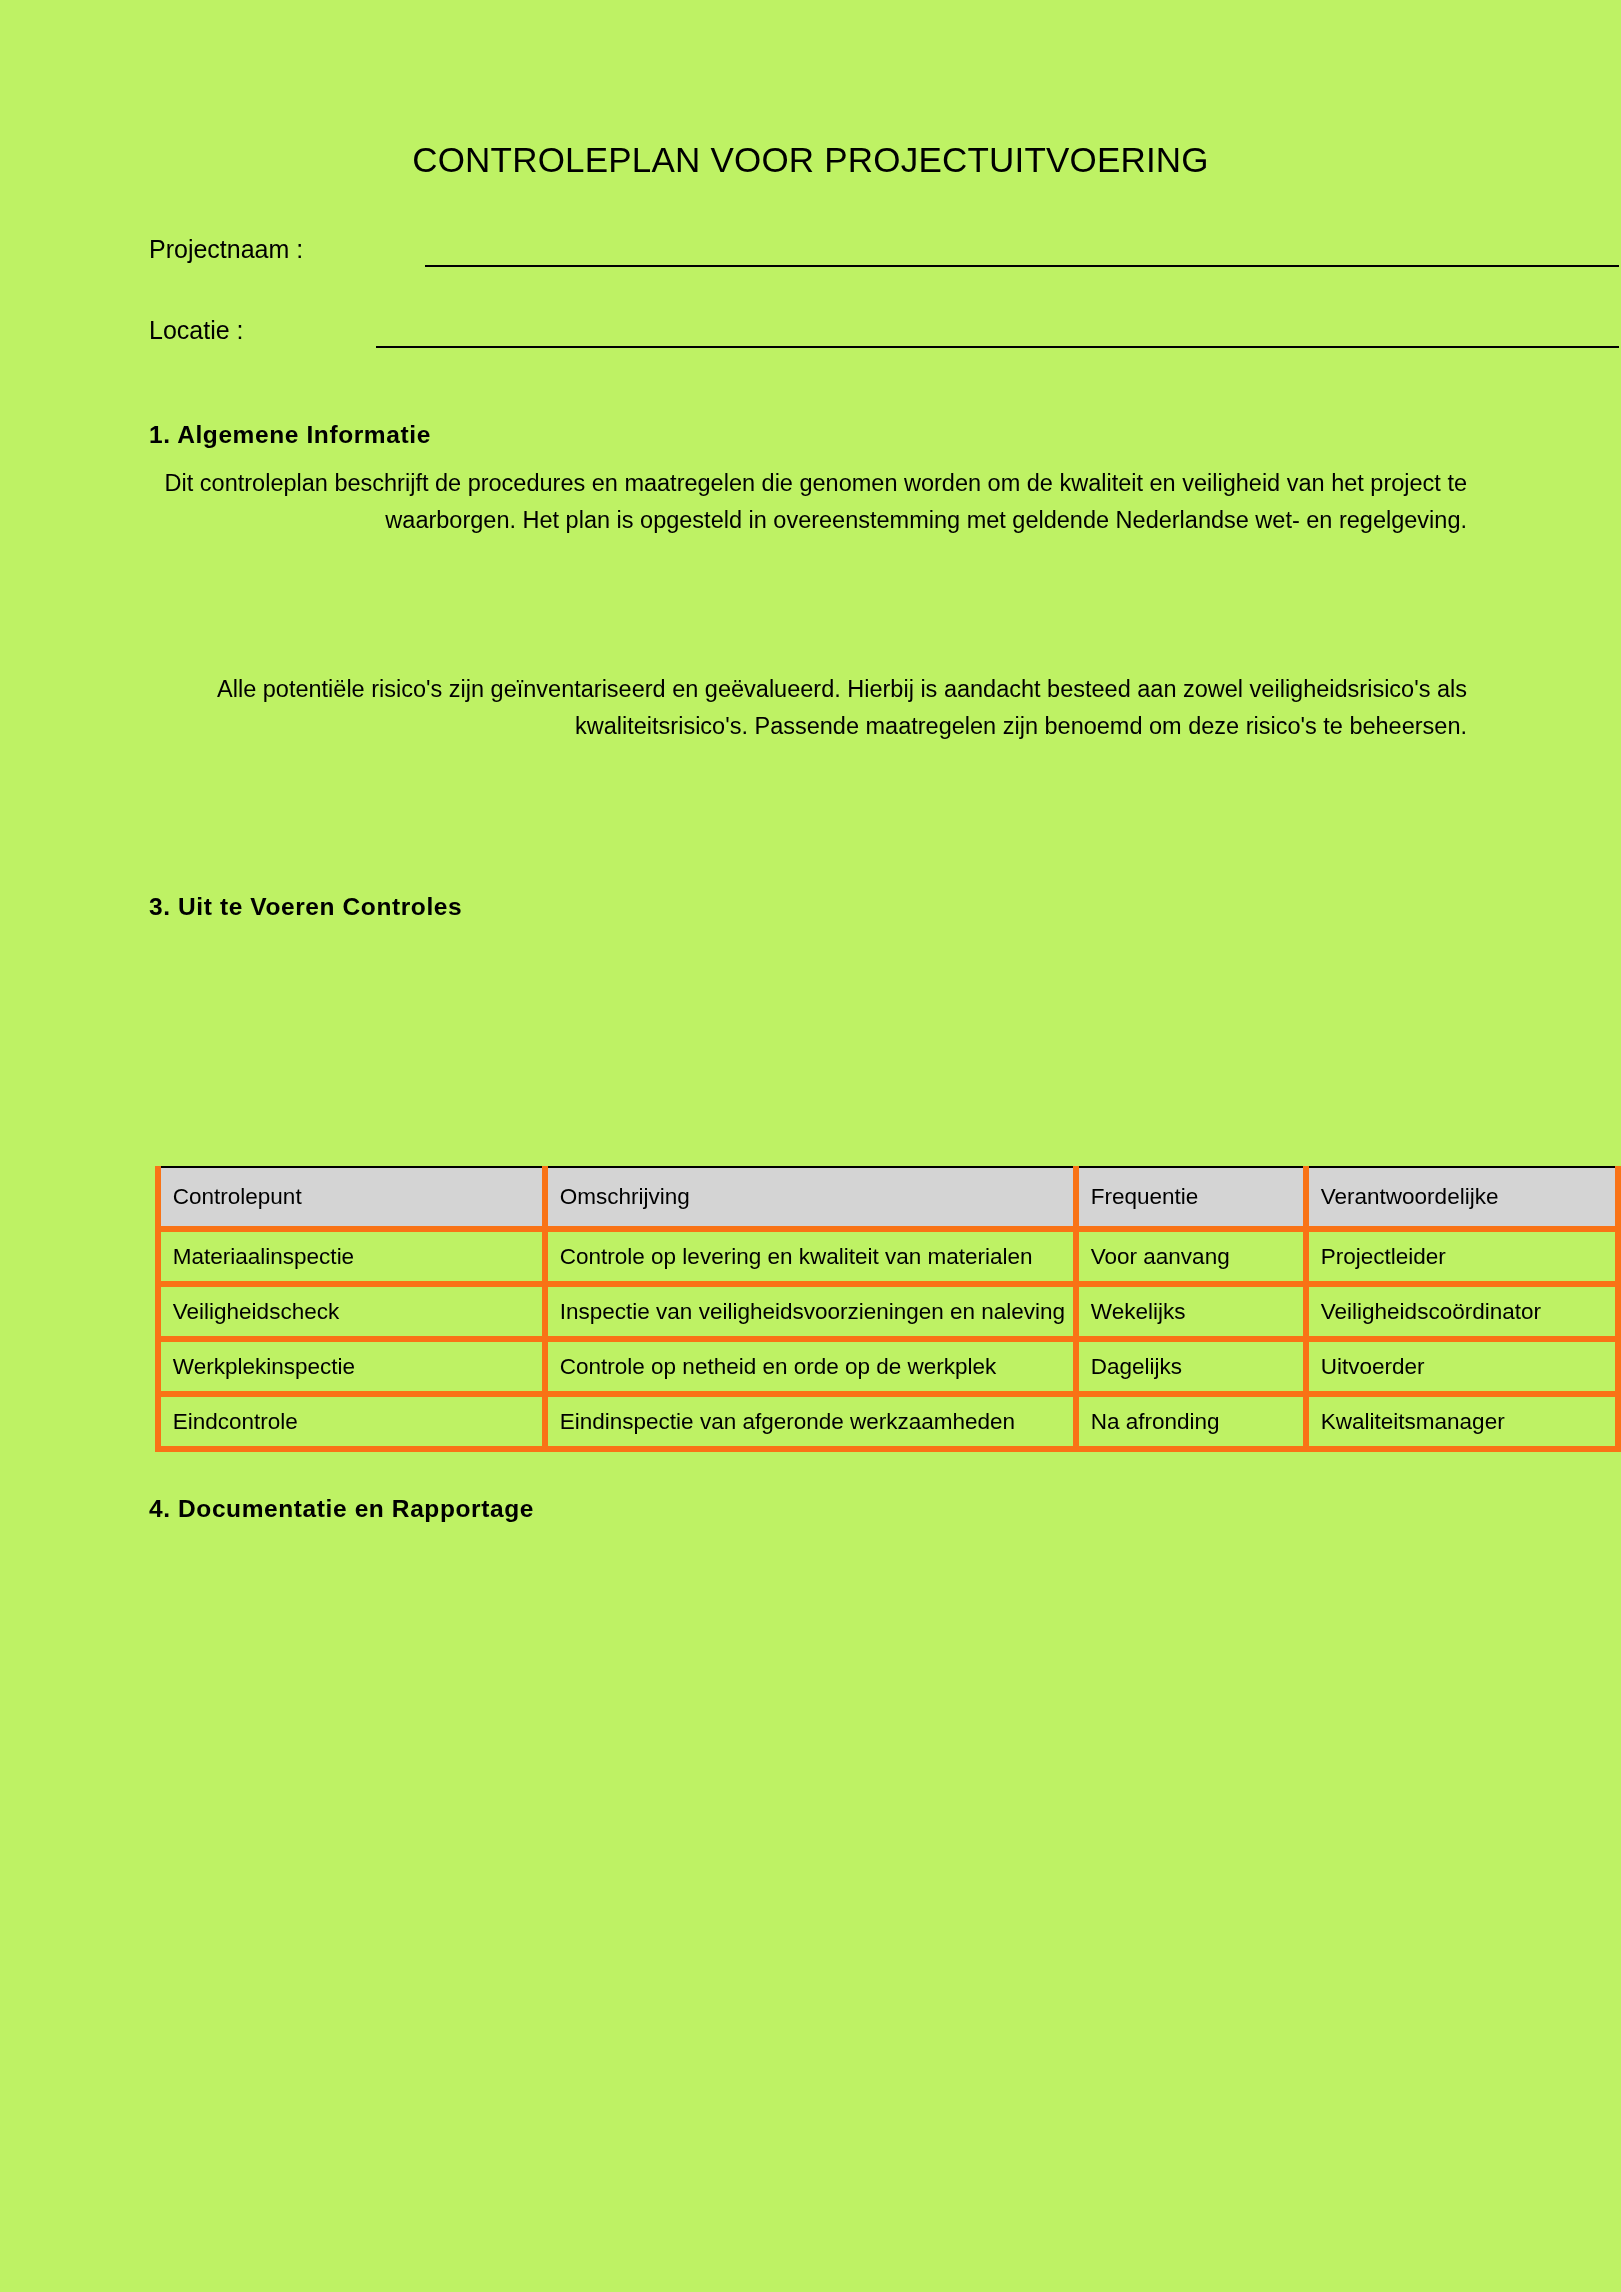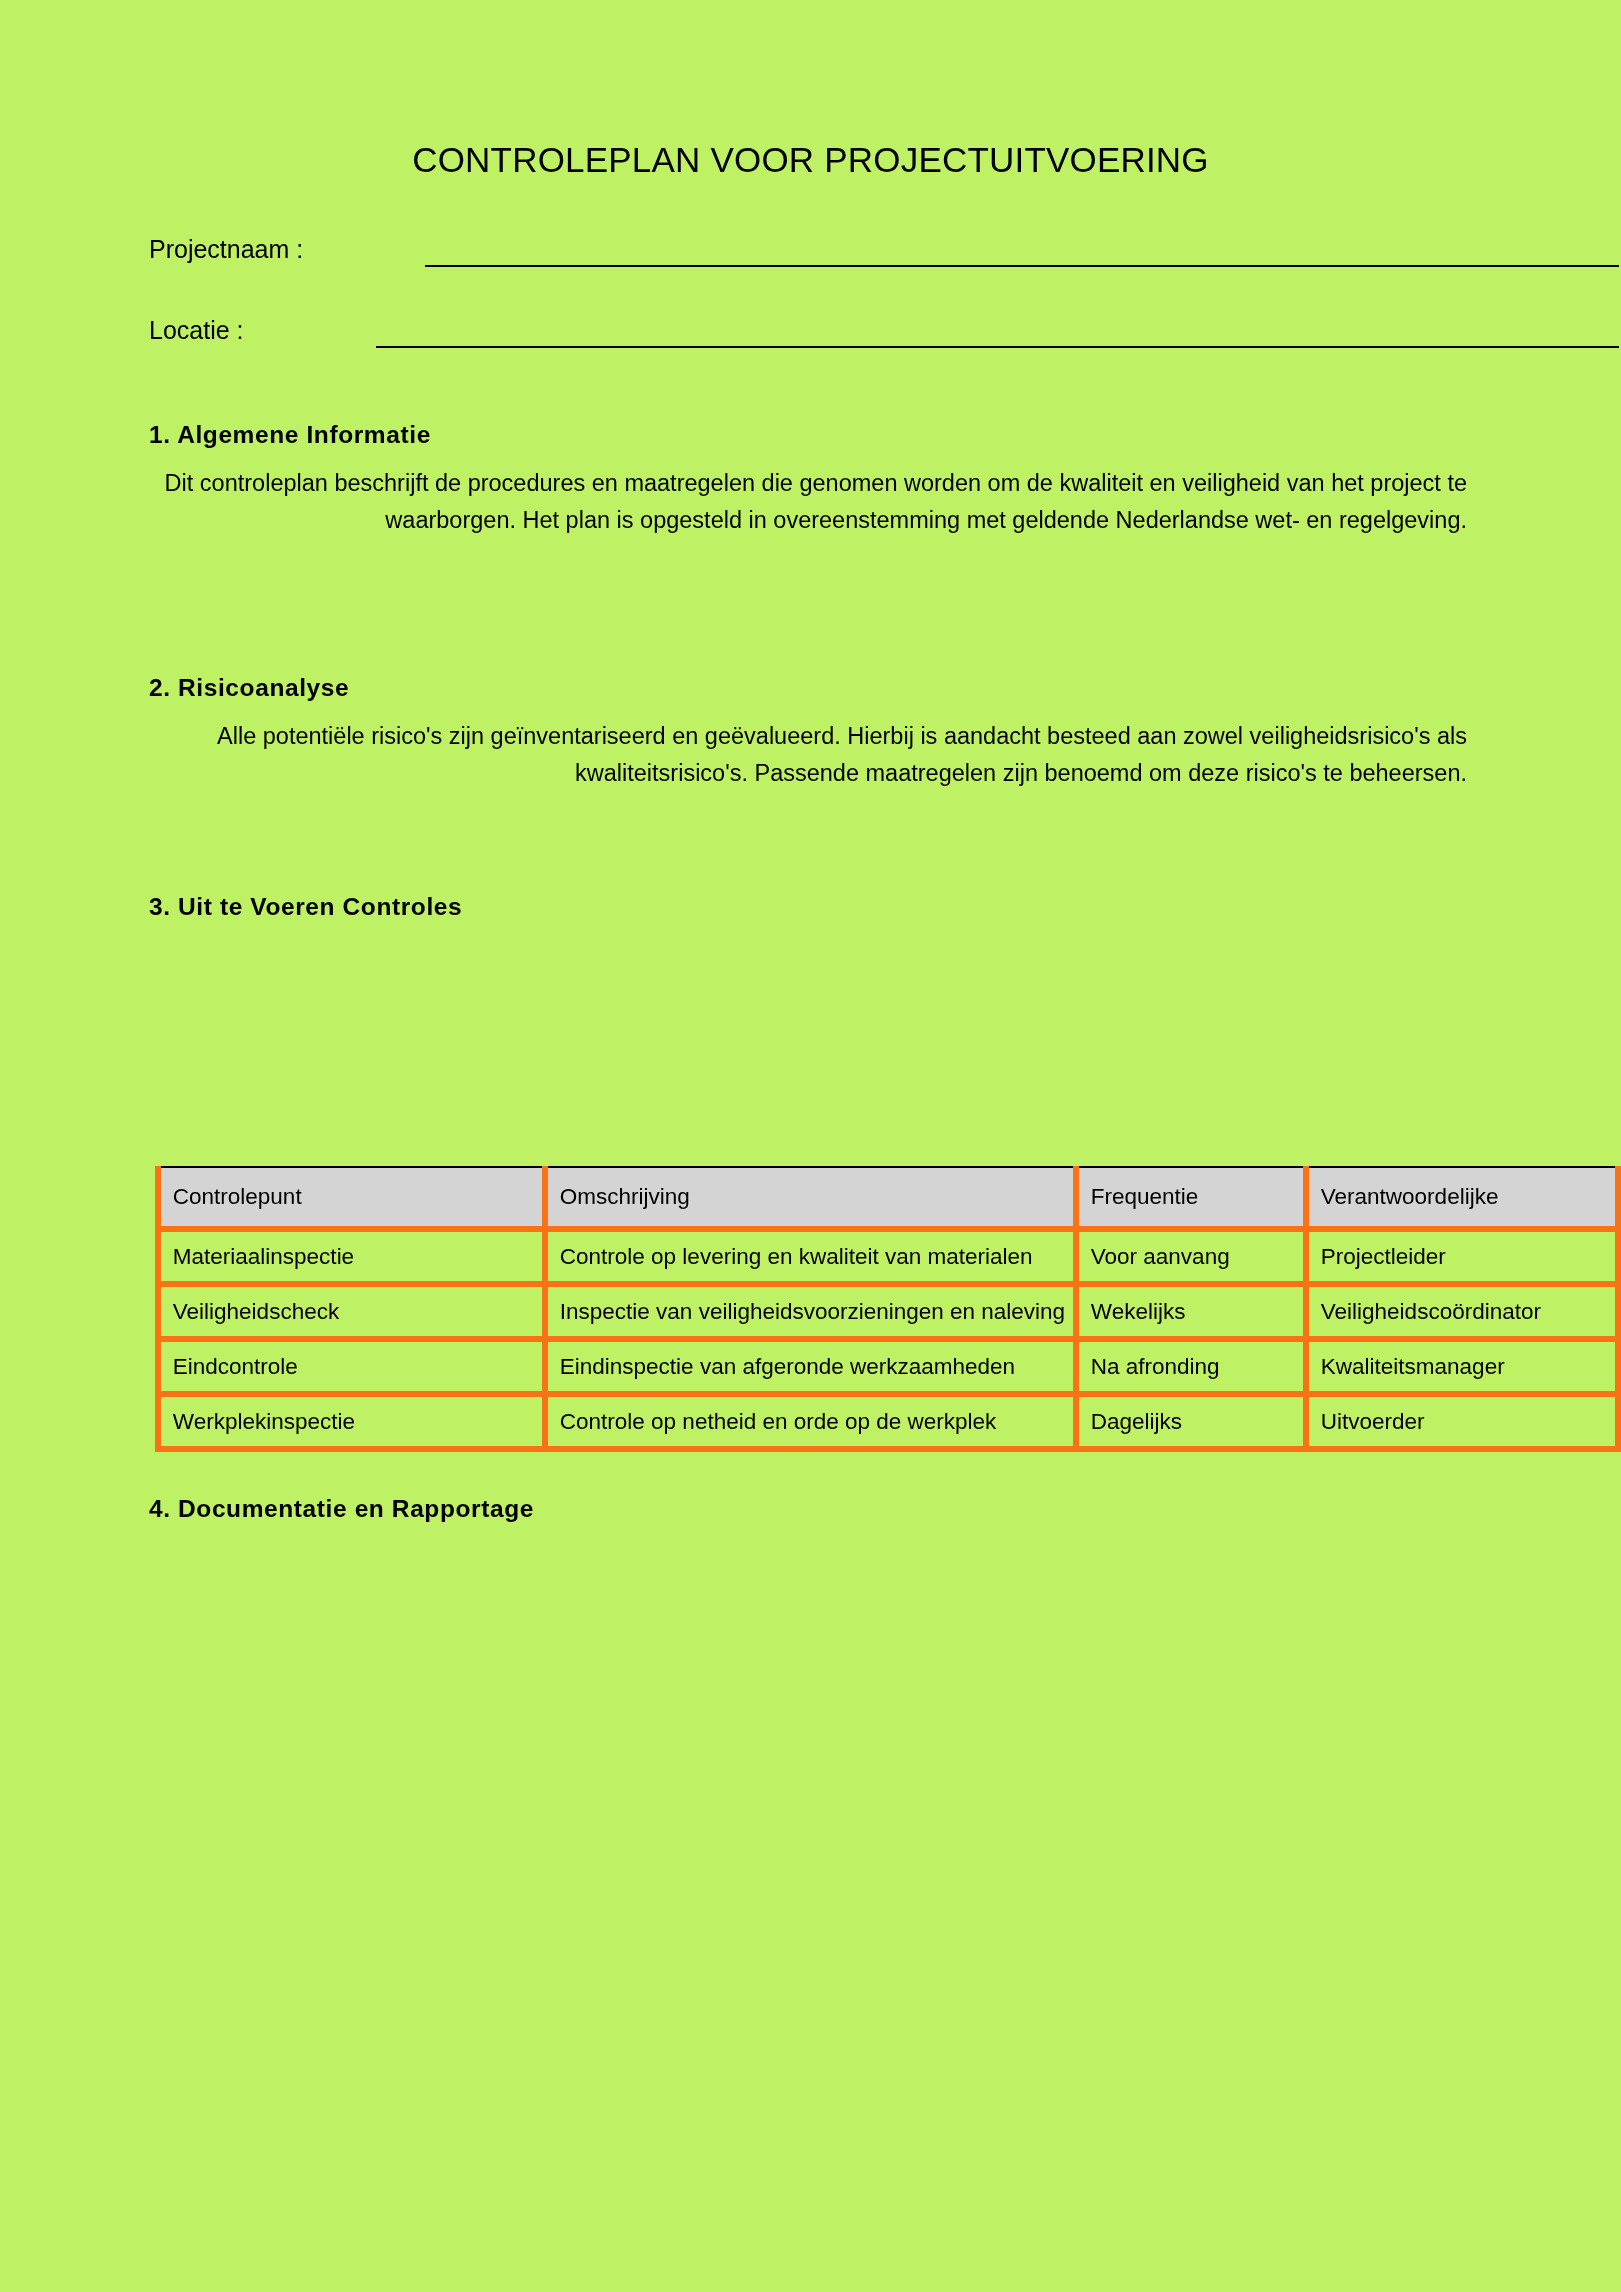--- a/index.html
+++ b/index.html
@@ -129,21 +129,20 @@
     <span class="field-label">Locatie :</span>
     <span class="field-rule"></span>
   </div>
 
   <div class="section" id="section-1">
     <h2 class="section-heading">1. Algemene Informatie</h2>
     <p class="section-body">Dit controleplan beschrijft de procedures en maatregelen die genomen worden om de kwaliteit en veiligheid van het project te waarborgen. Het plan is opgesteld in overeenstemming met geldende Nederlandse wet- en regelgeving.</p>
   </div>
 
   <div class="section" id="section-2">
-    <h2 class="section-heading">2. Risicoanalyse</h2>
     <p class="section-body">Alle potentiële risico's zijn geïnventariseerd en geëvalueerd. Hierbij is aandacht besteed aan zowel veiligheidsrisico's als kwaliteitsrisico's. Passende maatregelen zijn benoemd om deze risico's te beheersen.</p>
   </div>
 
   <div class="section" id="section-3">
     <h2 class="section-heading">3. Uit te Voeren Controles</h2>
   </div>
 
   <table class="control-table">
     <colgroup>
       <col class="col-controlepunt">
@@ -166,30 +165,30 @@
         <td>Voor aanvang</td>
         <td>Projectleider</td>
       </tr>
       <tr>
         <td>Veiligheidscheck</td>
         <td>Inspectie van veiligheidsvoorzieningen en naleving</td>
         <td>Wekelijks</td>
         <td>Veiligheidscoördinator</td>
       </tr>
       <tr>
+        <td>Werkplekinspectie</td>
+        <td>Controle op netheid en orde op de werkplek</td>
+        <td>Dagelijks</td>
+        <td>Uitvoerder</td>
+      </tr>
+      <tr>
         <td>Eindcontrole</td>
         <td>Eindinspectie van afgeronde werkzaamheden</td>
         <td>Na afronding</td>
         <td>Kwaliteitsmanager</td>
-      </tr>
-      <tr>
-        <td>Werkplekinspectie</td>
-        <td>Controle op netheid en orde op de werkplek</td>
-        <td>Dagelijks</td>
-        <td>Uitvoerder</td>
       </tr>
     </tbody>
   </table>
 
   <div class="section" id="section-4">
     <h2 class="section-heading">4. Documentatie en Rapportage</h2>
   </div>
 
 </div>
 

